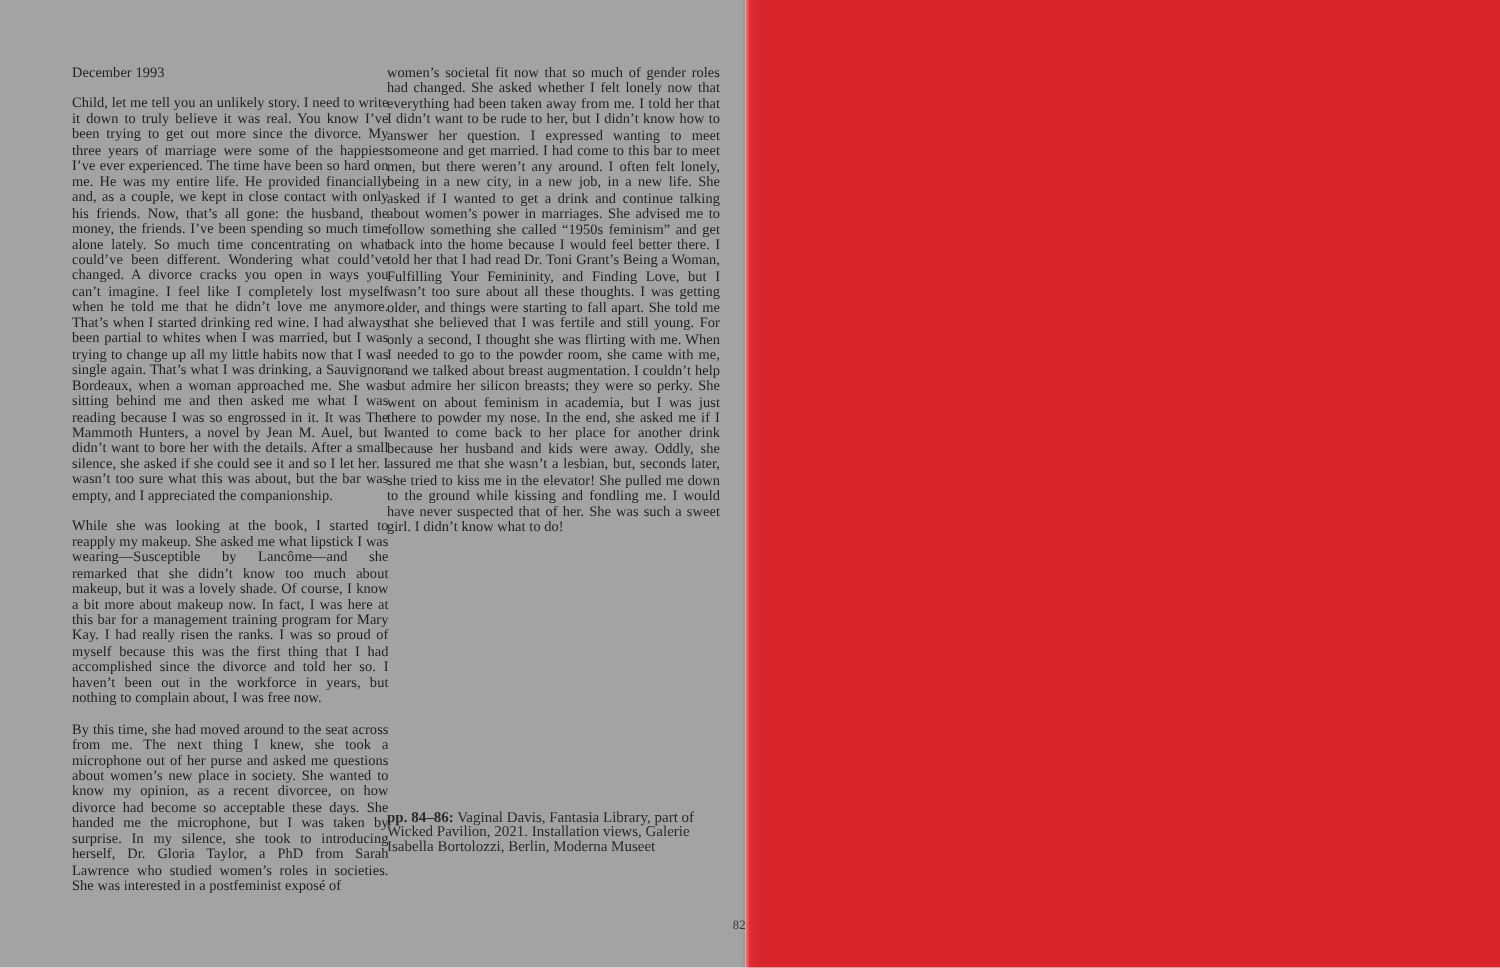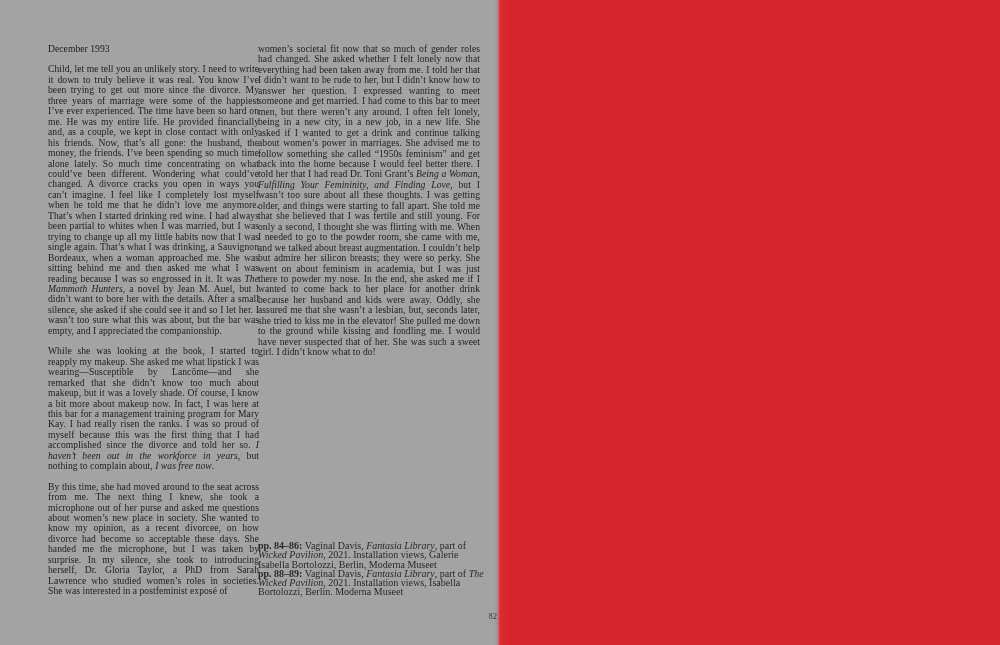--- a/index.html
+++ b/index.html
@@ -48,21 +48,21 @@
     letter-spacing: 0.05px;
   }
   .col-left  { left: 48px;  width: 211px; }
   .col-right { left: 258px; width: 222px; }
 
   .date { margin: 0 0 10px 0; text-align: left; }
 
   .col p { margin: 0 0 10px 0; }
   .col p:last-child { margin-bottom: 0; }
 
-  .it { font-style: italic; }
+  .it { }
   .bd { font-weight: bold; }
 
   .signature {
     margin-top: 10px;
     font-style: italic;
     text-align: left;
     line-height: 11px;
   }
 
   .captions {
@@ -103,21 +103,20 @@
     </div>
 
     <div class="col col-right">
       <div>
           <p><span>women’s societal fit now that so much of gender roles had changed. She asked whether I felt lonely now that everything had been taken away from me. I told her that I didn’t want to be rude to her, but I didn’t know how to answer her question. I expressed wanting to meet someone and get married. I had come to this bar to meet men, but there weren’t any around. I often felt lonely, being in a new city, in a new job, in a new life. She asked if I wanted to get a drink and continue talking about women’s power in marriages. She advised me to follow something she called “1950s feminism” and get back into the home because I would feel better there. I told her that I had read Dr. Toni Grant’s </span><span class="it">Being a Woman, Fulfilling Your Femininity, and Finding Love</span><span>, but I wasn’t too sure about all these thoughts. I was getting older, and things were starting to fall apart. She told me that she believed that I was fertile and still young. For only a second, I thought she was flirting with me. When I needed to go to the powder room, she came with me, and we talked about breast augmentation. I couldn’t help but admire her silicon breasts; they were so perky. She went on about feminism in academia, but I was just there to powder my nose. In the end, she asked me if I wanted to come back to her place for another drink because her husband and kids were away. Oddly, she assured me that she wasn’t a lesbian, but, seconds later, she tried to kiss me in the elevator! She pulled me down to the ground while kissing and fondling me. I would have never suspected that of her. She was such a sweet girl. I didn’t know what to do!</span></p>
         </div>
     </div>
 
     <div class="captions">
         <p><span class="bd">pp. 84–86:</span><span> Vaginal Davis, </span><span class="it">Fantasia Library</span><span>, part of </span><span class="it">Wicked Pavilion</span><span>, 2021. Installation views, Galerie Isabella Bortolozzi, Berlin, Moderna Museet</span></p>
-        <p><span class="bd">pp. 88–89:</span><span> Vaginal Davis, </span><span class="it">Fantasia Library</span><span>, part of </span><span class="it">The Wicked Pavilion</span><span>, 2021. Installation views, Isabella Bortolozzi, Berlin. Moderna Museet</span></p>
       </div>
 
     <div class="pagenum">82</div>
 
   </div>
 
   <div class="page-red"></div>
 
 </div>
 

